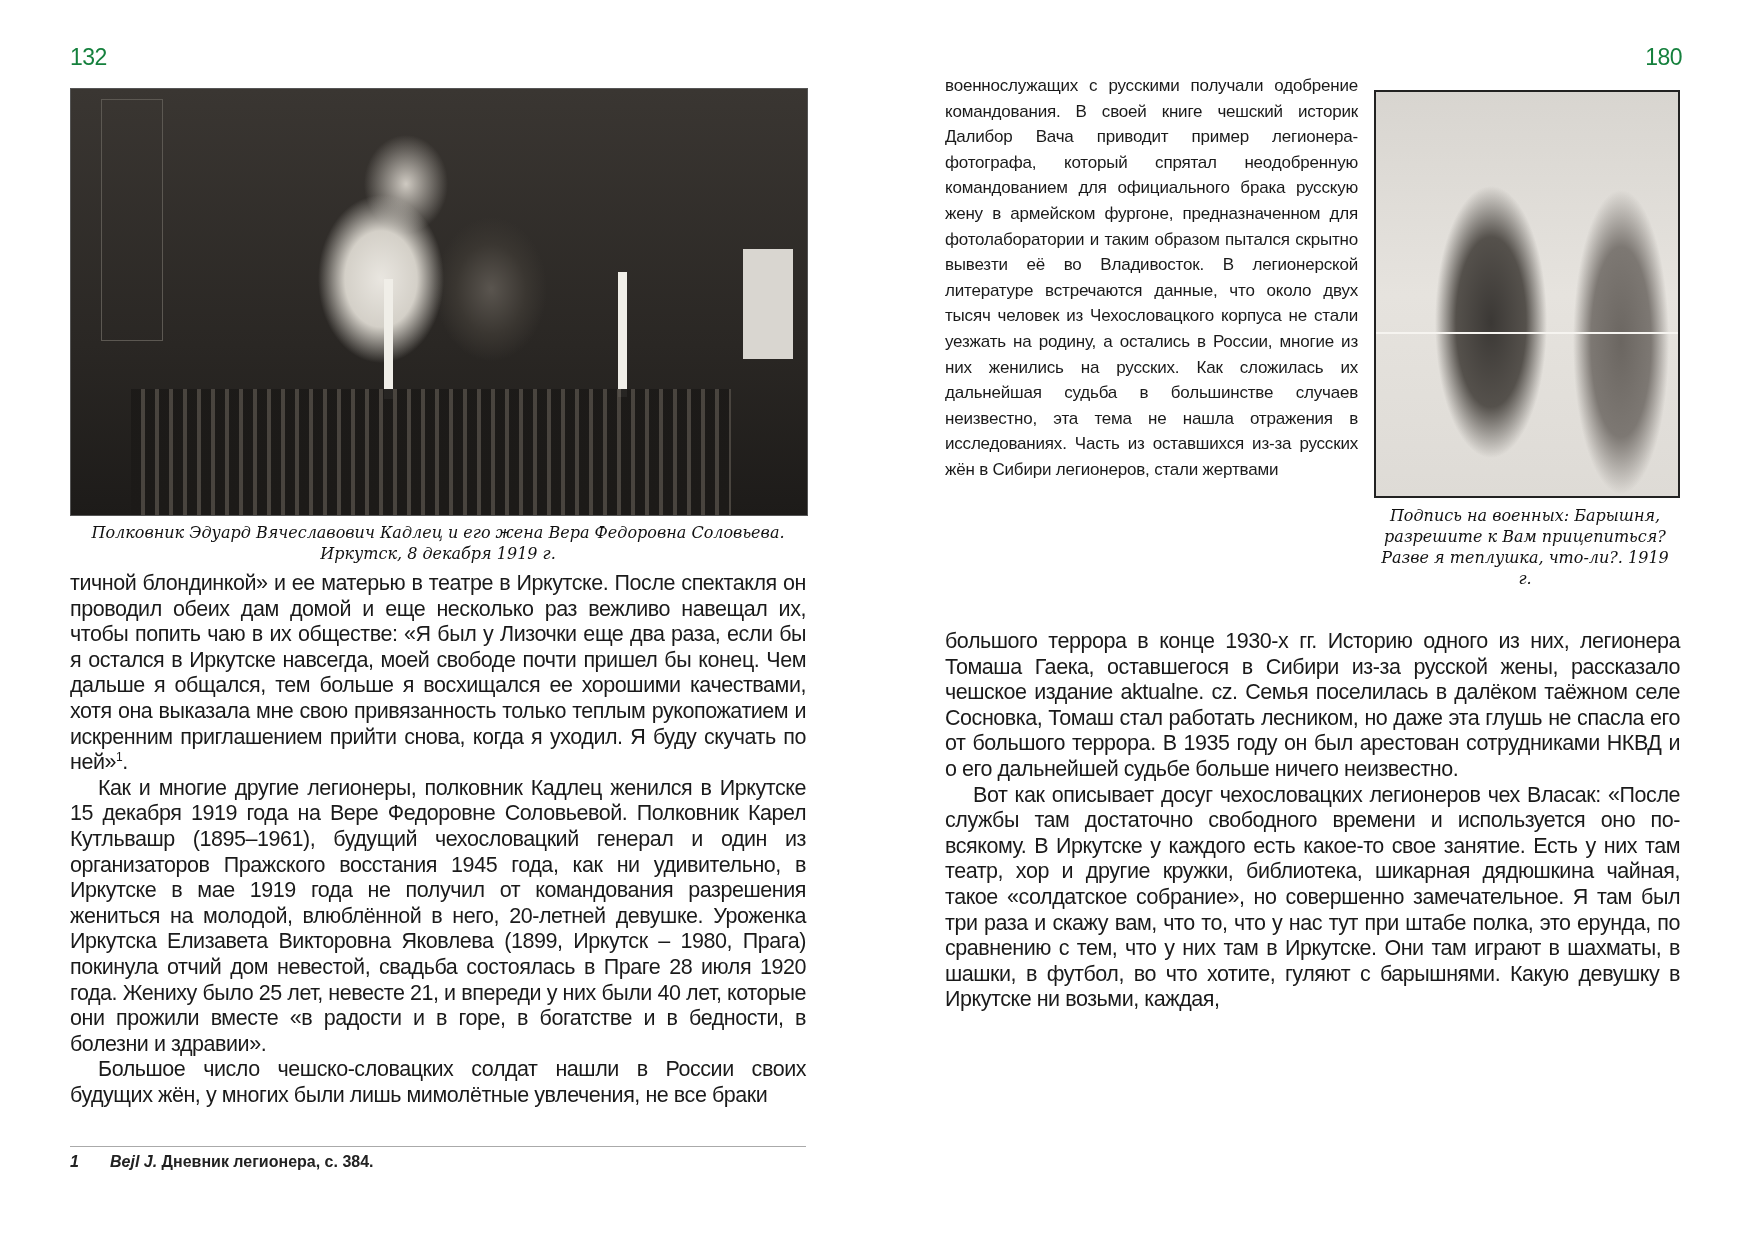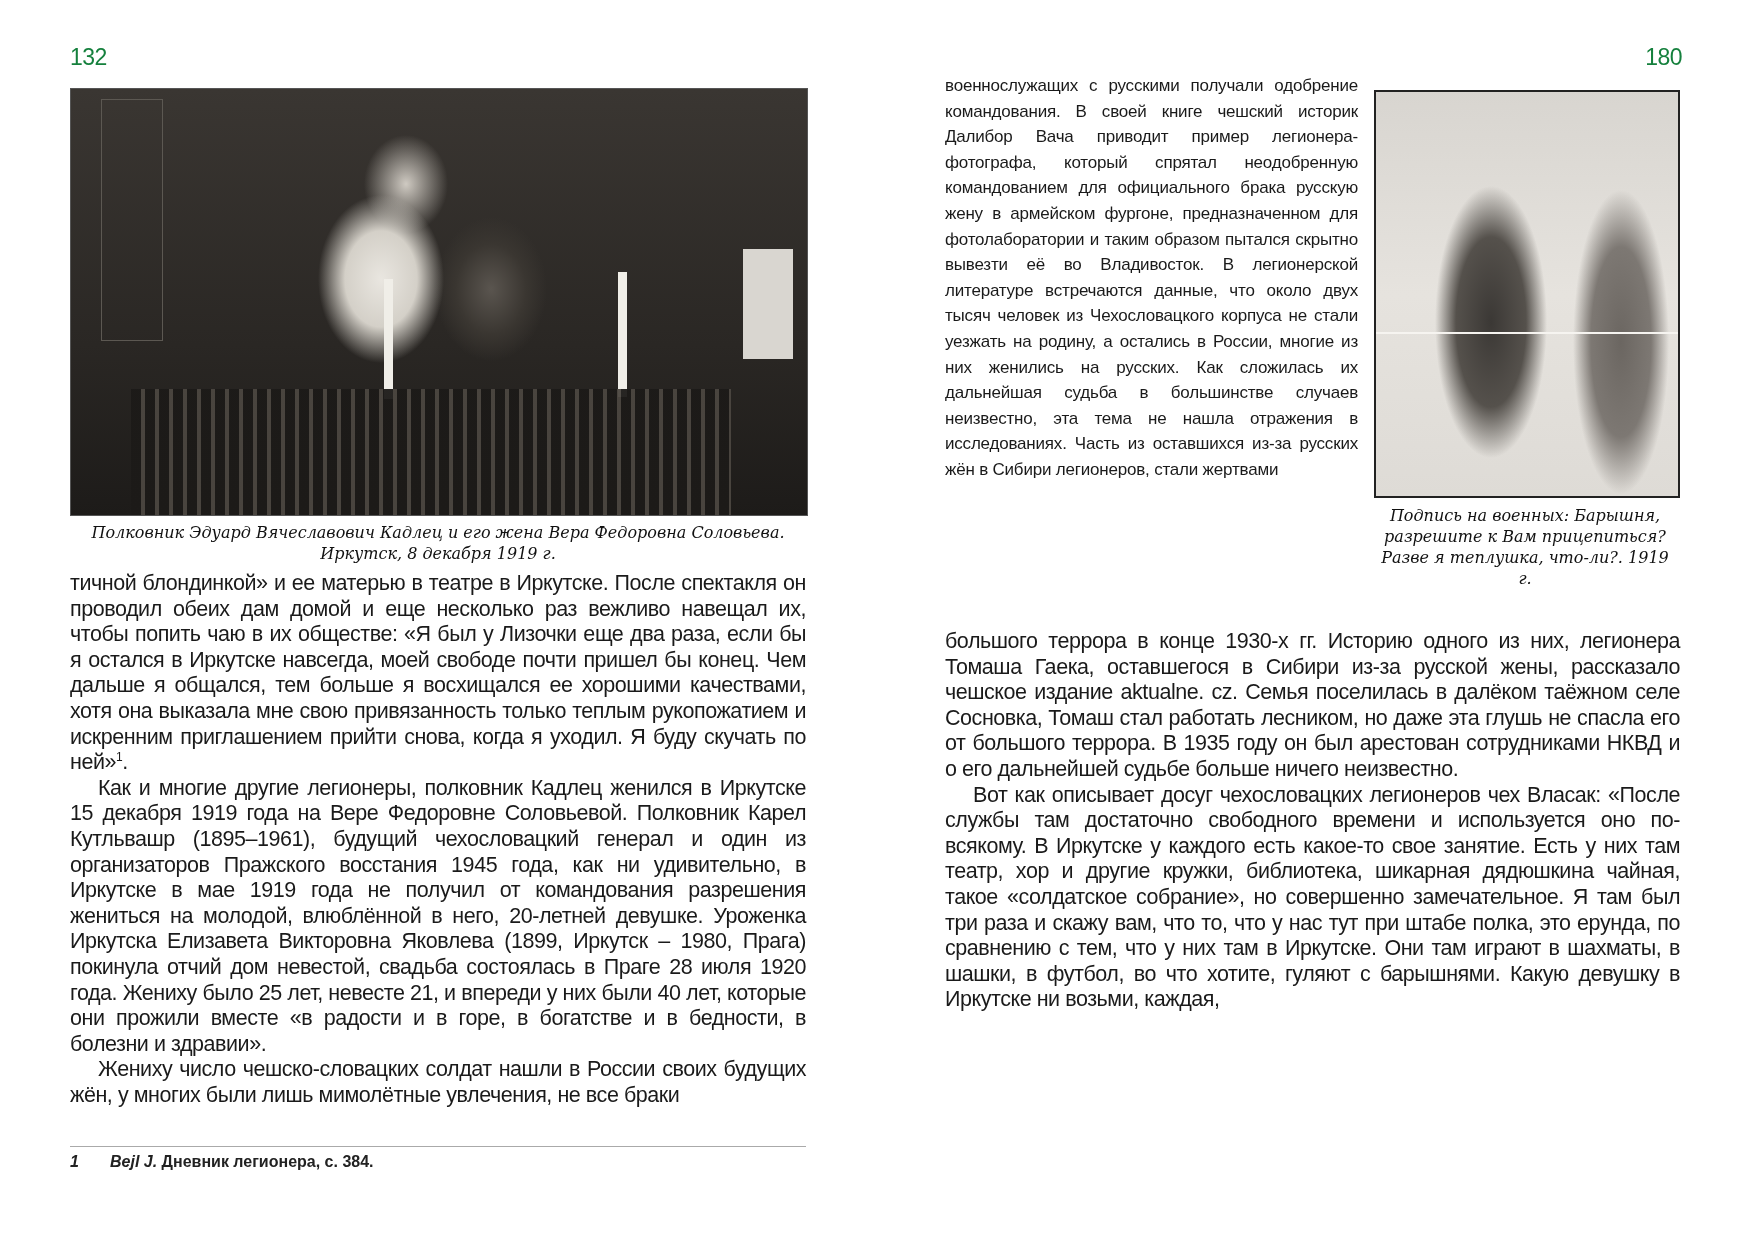--- a/index.html
+++ b/index.html
@@ -65,21 +65,21 @@
 </div>
 
 <div class="caption caption-left">
   <div>Полковник Эдуард Вячеславович Кадлец и его жена Вера Федоровна Соловьева.</div>
   <div>Иркутск, 8 декабря 1919 г.</div>
 </div>
 
 <div class="text col-left">
   <p><span>тичной блондинкой» и ее матерью в театре в Иркутске. После спектакля он проводил обеих дам домой и еще несколько раз вежливо навещал их, чтобы попить чаю в их обществе: «Я был у Лизочки еще два раза, если бы я остался в Иркутске навсегда, моей свободе почти пришел бы конец. Чем дальше я общался, тем больше я восхищался ее хорошими качествами, хотя она выказала мне свою привязанность только теплым рукопожатием и искренним приглашением прийти снова, когда я уходил. Я буду скучать по ней»</span><sup>1</sup><span>.</span></p>
   <p class="indent">Как и многие другие легионеры, полковник Кадлец женился в Иркутске 15 декабря 1919 года на Вере Федоровне Соловьевой. Полковник Карел Кутльвашр (1895–1961), будущий чехословацкий генерал и один из организаторов Пражского восстания 1945 года, как ни удивительно, в Иркутске в мае 1919 года не получил от командования разрешения жениться на молодой, влюблённой в него, 20-летней девушке. Уроженка Иркутска Елизавета Викторовна Яковлева (1899, Иркутск – 1980, Прага) покинула отчий дом невестой, свадьба состоялась в Праге 28 июля 1920 года. Жениху было 25 лет, невесте 21, и впереди у них были 40 лет, которые они прожили вместе «в радости и в горе, в богатстве и в бедности, в болезни и здравии».</p>
-  <p class="indent">Жениху число чешско-словацких солдат нашли в России своих будущих жён, у многих были лишь мимолётные увлечения, не все браки</p>
+  <p class="indent">Большое число чешско-словацких солдат нашли в России своих будущих жён, у многих были лишь мимолётные увлечения, не все браки</p>
 </div>
 
 <div class="fn-rule"></div>
 <div class="footnote">
   <span class="num">1</span><span class="auth">Bejl J.</span><span> Дневник легионера, с. 384.</span>
 </div>
 
 <div class="page-num pn-right">180</div>
 
 <div class="text col-right-narrow">

